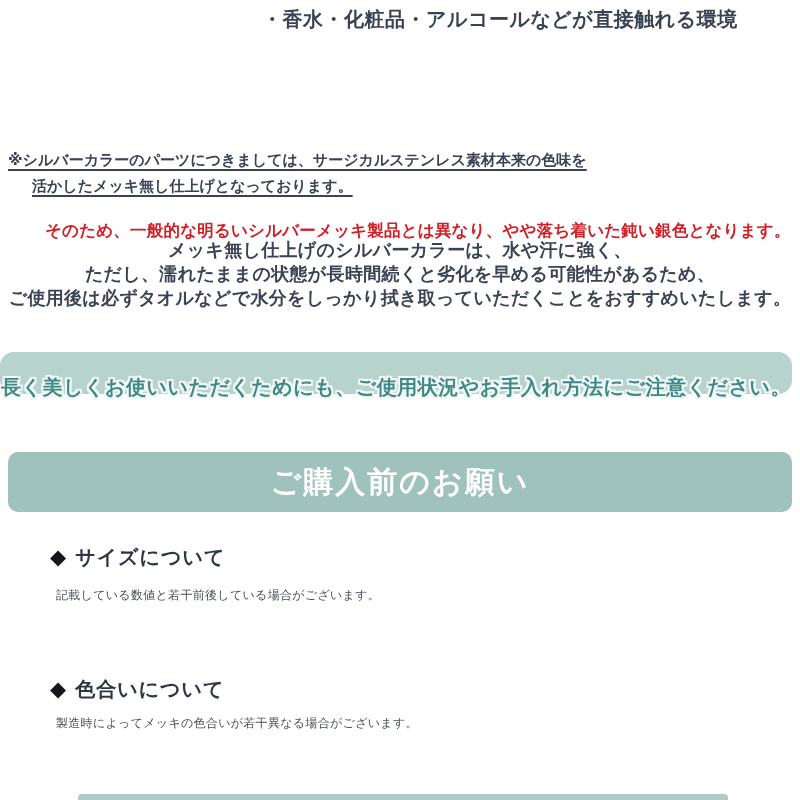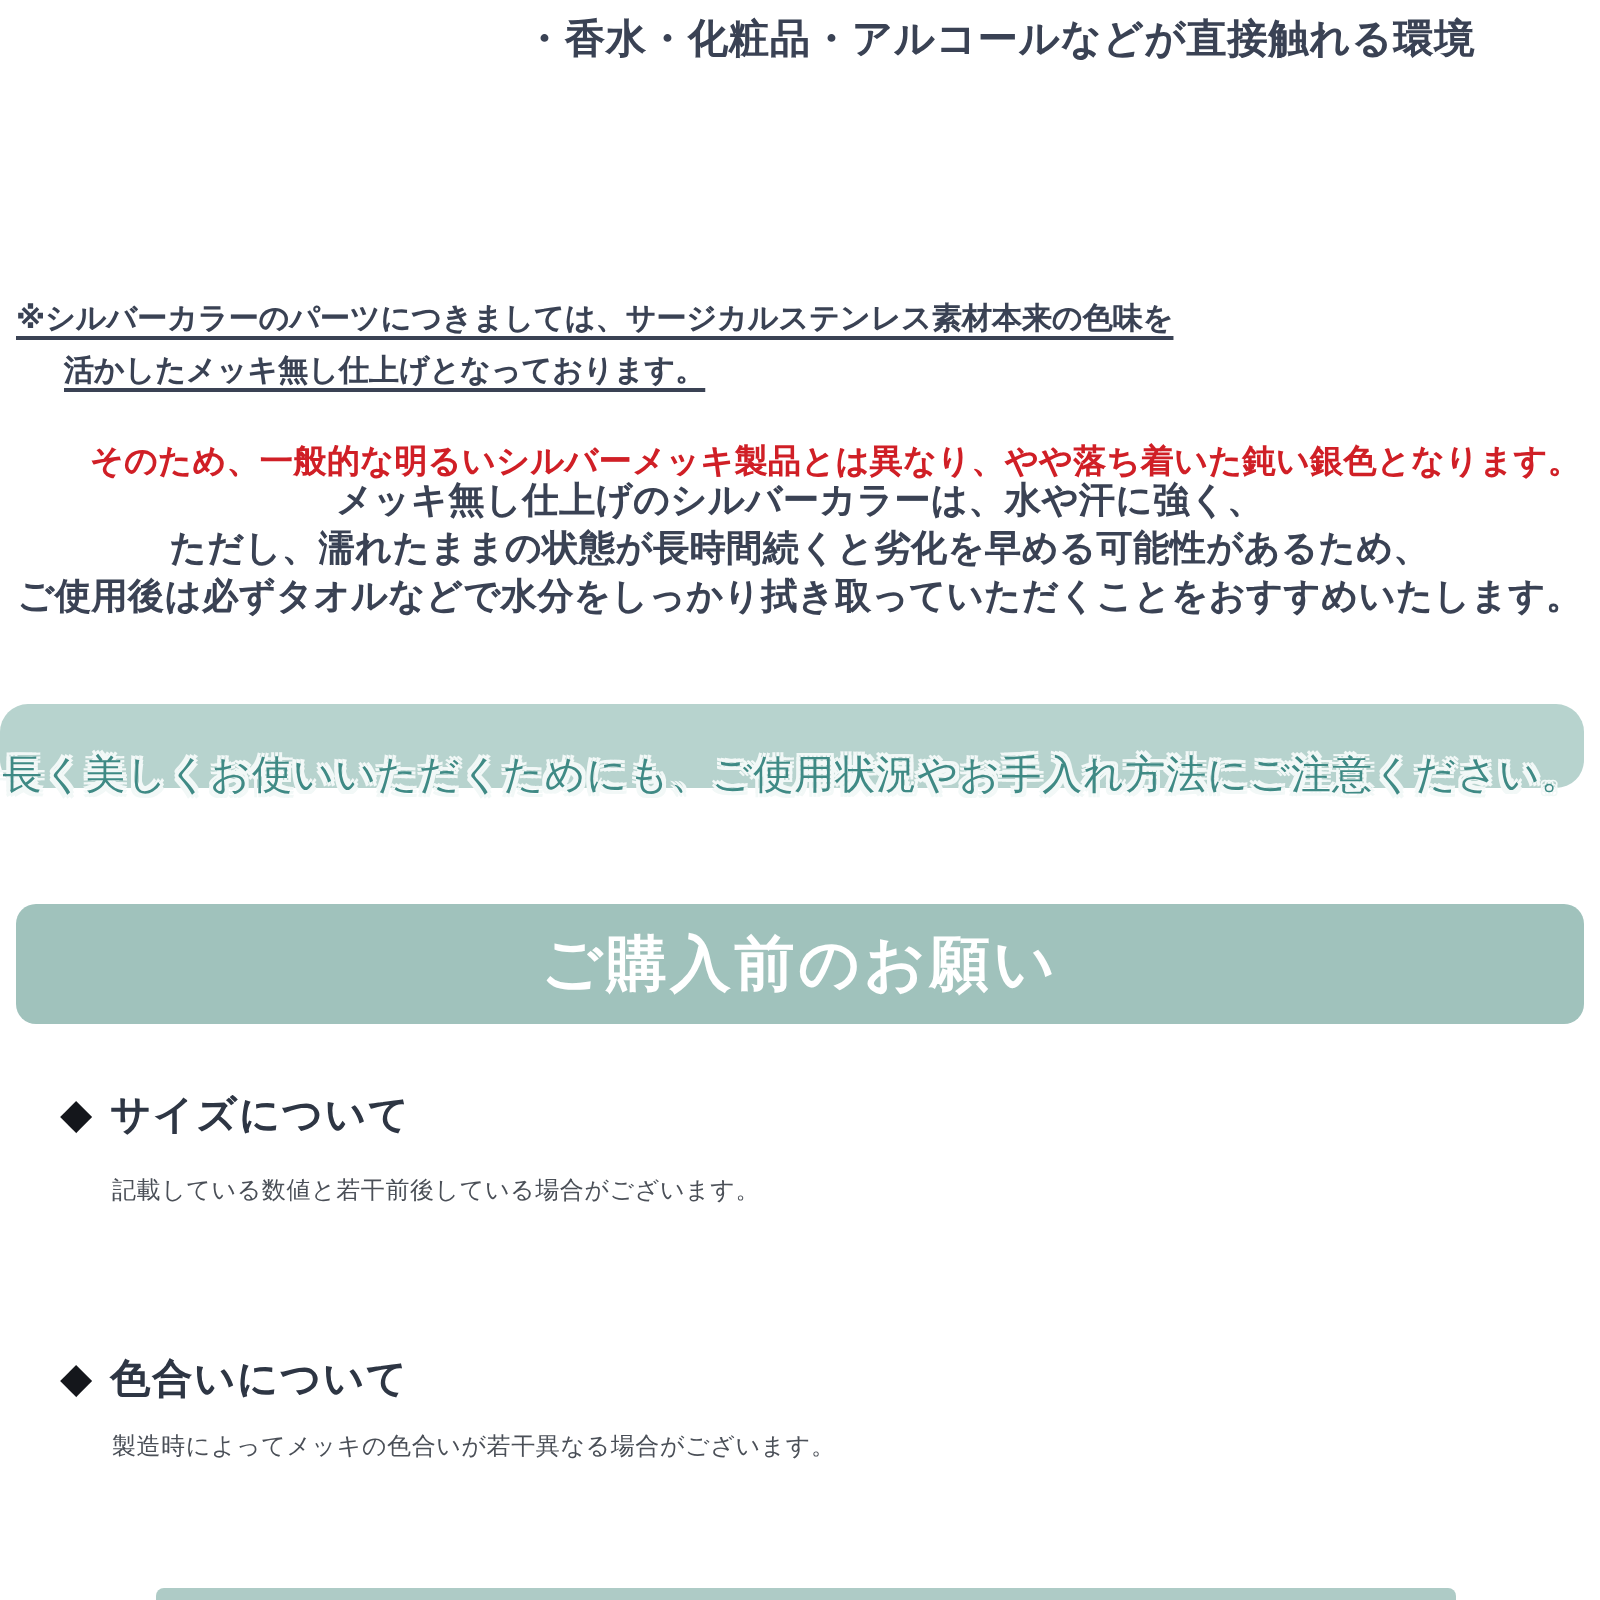--- a/index.html
+++ b/index.html
@@ -50,21 +50,21 @@
     line-height:24px;letter-spacing:0.3px;
   }
   
   .caution-band{
     top:352px;left:0;width:792px;height:42px;
     background:#b7d3ce;
     border-radius:14px;
     display:flex;align-items:center;justify-content:center;
   }
   .caution-band .caution-text{
-    font-size:20px;font-weight:normal;color:#3f8a85;
+    font-size:20px;font-weight:bold;color:#3f8a85;
     letter-spacing:0.5px;white-space:nowrap;
     text-shadow:
       -2px -2px 0 #f2f8f7, 2px -2px 0 #f2f8f7,
       -2px  2px 0 #f2f8f7, 2px  2px 0 #f2f8f7,
       -2px  0   0 #f2f8f7, 2px  0   0 #f2f8f7,
        0   -2px 0 #f2f8f7, 0    2px 0 #f2f8f7;
     margin-top: 29px;
   }
   
   .header-band{
@@ -73,21 +73,21 @@
     border-radius:10px;
     display:flex;align-items:center;justify-content:center;
   }
   .header-band .header-title{
     font-size:30px;font-weight:bold;color:#ffffff;
     letter-spacing:2px;
   }
   
   .section-heading{
     font-size:20px;font-weight:bold;color:#2e3644;
-    letter-spacing:1px;white-space:nowrap;
+    letter-spacing:1px;white-space:nowrap;margin-left:20px;
   }
   .section-heading .diamond{
     color:#14161b;font-size:21px;margin-right:8px;
   }
   .sec1-head{top:544px;left:30px;}
   .sec1-body{top:583px;left:56px;}
   .sec2-head{top:676px;left:30px;}
   .sec2-body{top:711px;left:56px;}
   .section-body{
     font-size:12px;font-weight:normal;color:#4a4f57;

